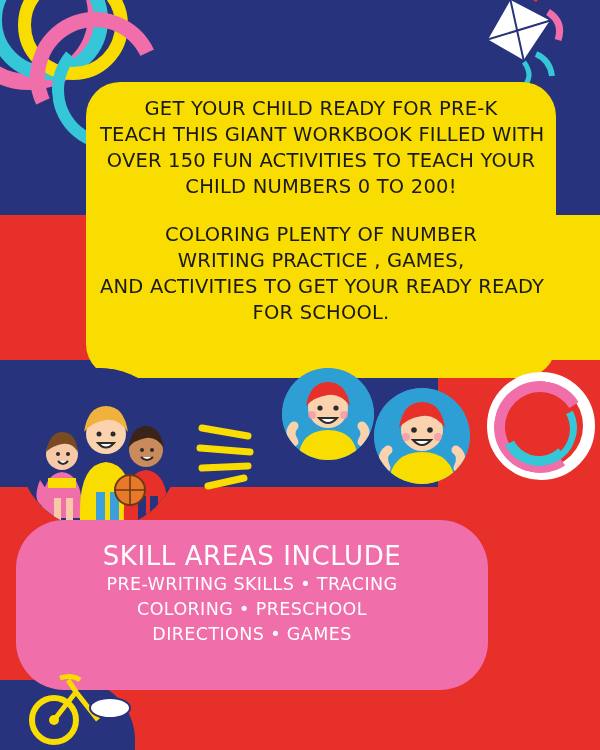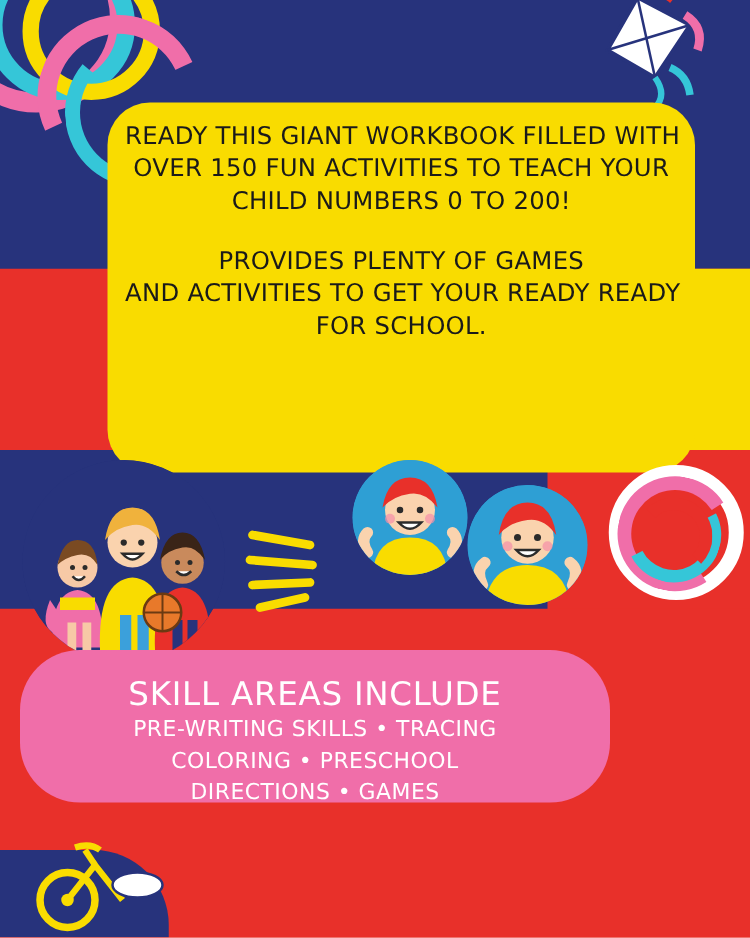--- a/index.html
+++ b/index.html
@@ -161,21 +161,21 @@
     color: #1a1a1a;
     letter-spacing: 0.2px;
     white-space: nowrap;
   }
   .panel-gap { height: 22px; }
 
   
   .pink-panel {
     position: absolute;
     left: 16px; top: 520px;
-    width: 472px; height: 122px;
+    width: 472px; height: 170px;
     background: #F06EA9;
     border-radius: 48px;
     box-sizing: border-box;
     text-align: center;
     padding-top: 20px;
   }
   .skills-title {
     font-family: "DejaVu Sans", sans-serif;
     font-size: 26px;
     line-height: 32px;
@@ -242,25 +242,27 @@
     <polygon points="58,4 100,26 72,68 34,46" fill="#ffffff" stroke="#27337C" stroke-width="3"></polygon>
     <line x1="58" y1="4" x2="72" y2="68" stroke="#27337C" stroke-width="2"></line>
     <line x1="34" y1="46" x2="100" y2="26" stroke="#27337C" stroke-width="2"></line>
     <path d="M72,68 q10,14 0,24 q-10,10 2,16" stroke="#35C6D8" stroke-width="5" fill="none"></path>
     <path d="M60,2 q14,-6 26,4" stroke="#E8302A" stroke-width="6" fill="none"></path>
     <path d="M96,18 q16,10 10,28" stroke="#F06EA9" stroke-width="7" fill="none"></path>
     <path d="M84,60 q14,6 16,22" stroke="#35C6D8" stroke-width="6" fill="none"></path>
   </svg>
 
   <div class="yellow-panel">
-    <div class="panel-line">READY THIS GIANT WORKBOOK FILLED WITH</div>
+    <div class="panel-line">GET YOUR CHILD READY FOR PRE-K</div>
+    <div class="panel-line">TEACH THIS GIANT WORKBOOK FILLED WITH</div>
     <div class="panel-line">OVER 150 FUN ACTIVITIES TO TEACH YOUR</div>
     <div class="panel-line">CHILD NUMBERS 0 TO 200!</div>
     <div class="panel-gap"></div>
-    <div class="panel-line">PROVIDES PLENTY OF GAMES</div>
+    <div class="panel-line">COLORING PLENTY OF NUMBER</div>
+    <div class="panel-line">WRITING PRACTICE ,  GAMES,</div>
     <div class="panel-line">AND ACTIVITIES TO GET YOUR READY READY</div>
     <div class="panel-line">FOR SCHOOL.</div>
   </div>
 
   <div class="ring ring-right-outer"></div>
   <div class="ring ring-right-pink"></div>
   <div class="ring ring-right-cyan"></div>
   <div class="ring ring-right-red"></div>
 
   <svg class="sunburst" viewBox="0 0 70 80">

